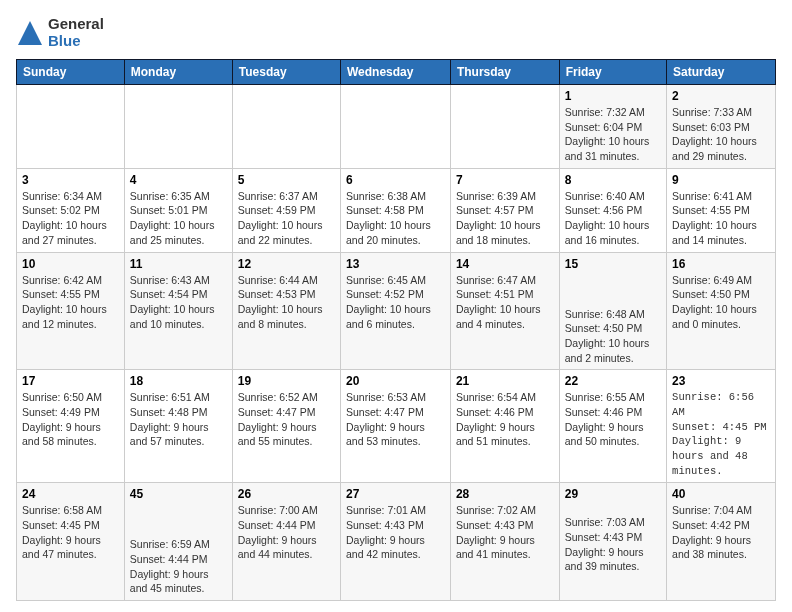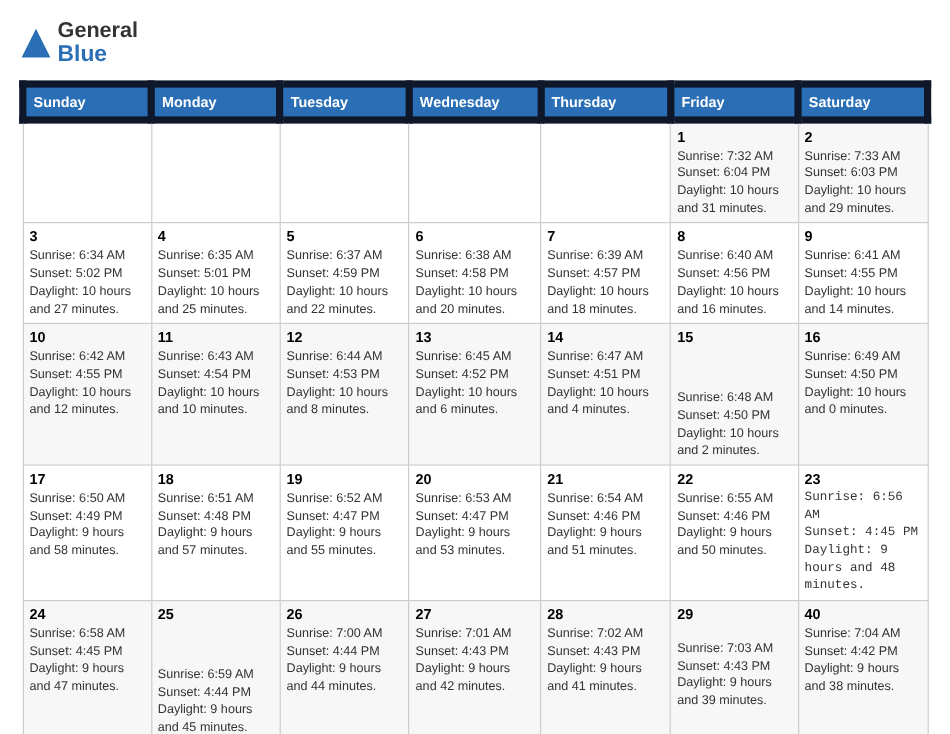--- a/index.html
+++ b/index.html
@@ -20,26 +20,26 @@
       display: flex;
       align-items: center;
       gap: 4px;
     }
     .logo-text {
       display: flex;
       flex-direction: column;
       line-height: 1.1;
     }
     .logo-general {
-      font-size: 18px;
+      font-size: 15px;
       font-weight: bold;
       color: #333;
     }
     .logo-blue {
-      font-size: 19px;
+      font-size: 15px;
       font-weight: bold;
       color: #2a6fb5;
     }
     .title-area {
       text-align: right;
     }
     .cal-title {
       font-size: 36px;
       font-weight: bold;
       color: #222;
@@ -53,21 +53,21 @@
       border-collapse: collapse;
       font-size: 11px;
     }
     thead th {
       background-color: #2a6fb5;
       color: #fff;
       text-align: left;
       padding: 5px 6px;
       font-size: 12px;
       font-weight: bold;
-      border: 6px solid #0f172a;
+      border: 1px solid #0f172a;
     }
     tbody td {
       border: 1px solid #ccc;
       vertical-align: top;
       padding: 4px 5px;
       height: 80px;
       width: 113px;
       background: #fff;
     }
     tbody tr:nth-child(odd) td {
@@ -272,21 +272,21 @@
         </td>
       </tr>
       <tr>
         <td>
           <span class="day-num">24</span>
           <div class="day-info" style="white-space: pre-line;">Sunrise: 6:58 AM
 Sunset: 4:45 PM
 Daylight: 9 hours and 47 minutes.</div>
         </td>
         <td>
-          <span class="day-num">25</span>
+          <span class="day-num">45</span>
           <div class="day-info" style="white-space: pre-line; margin-top: 36px;">Sunrise: 6:59 AM
 Sunset: 4:44 PM
 Daylight: 9 hours and 45 minutes.</div>
         </td>
         <td>
           <span class="day-num">26</span>
           <div class="day-info" style="white-space: pre-line;">Sunrise: 7:00 AM
 Sunset: 4:44 PM
 Daylight: 9 hours and 44 minutes.</div>
         </td>

